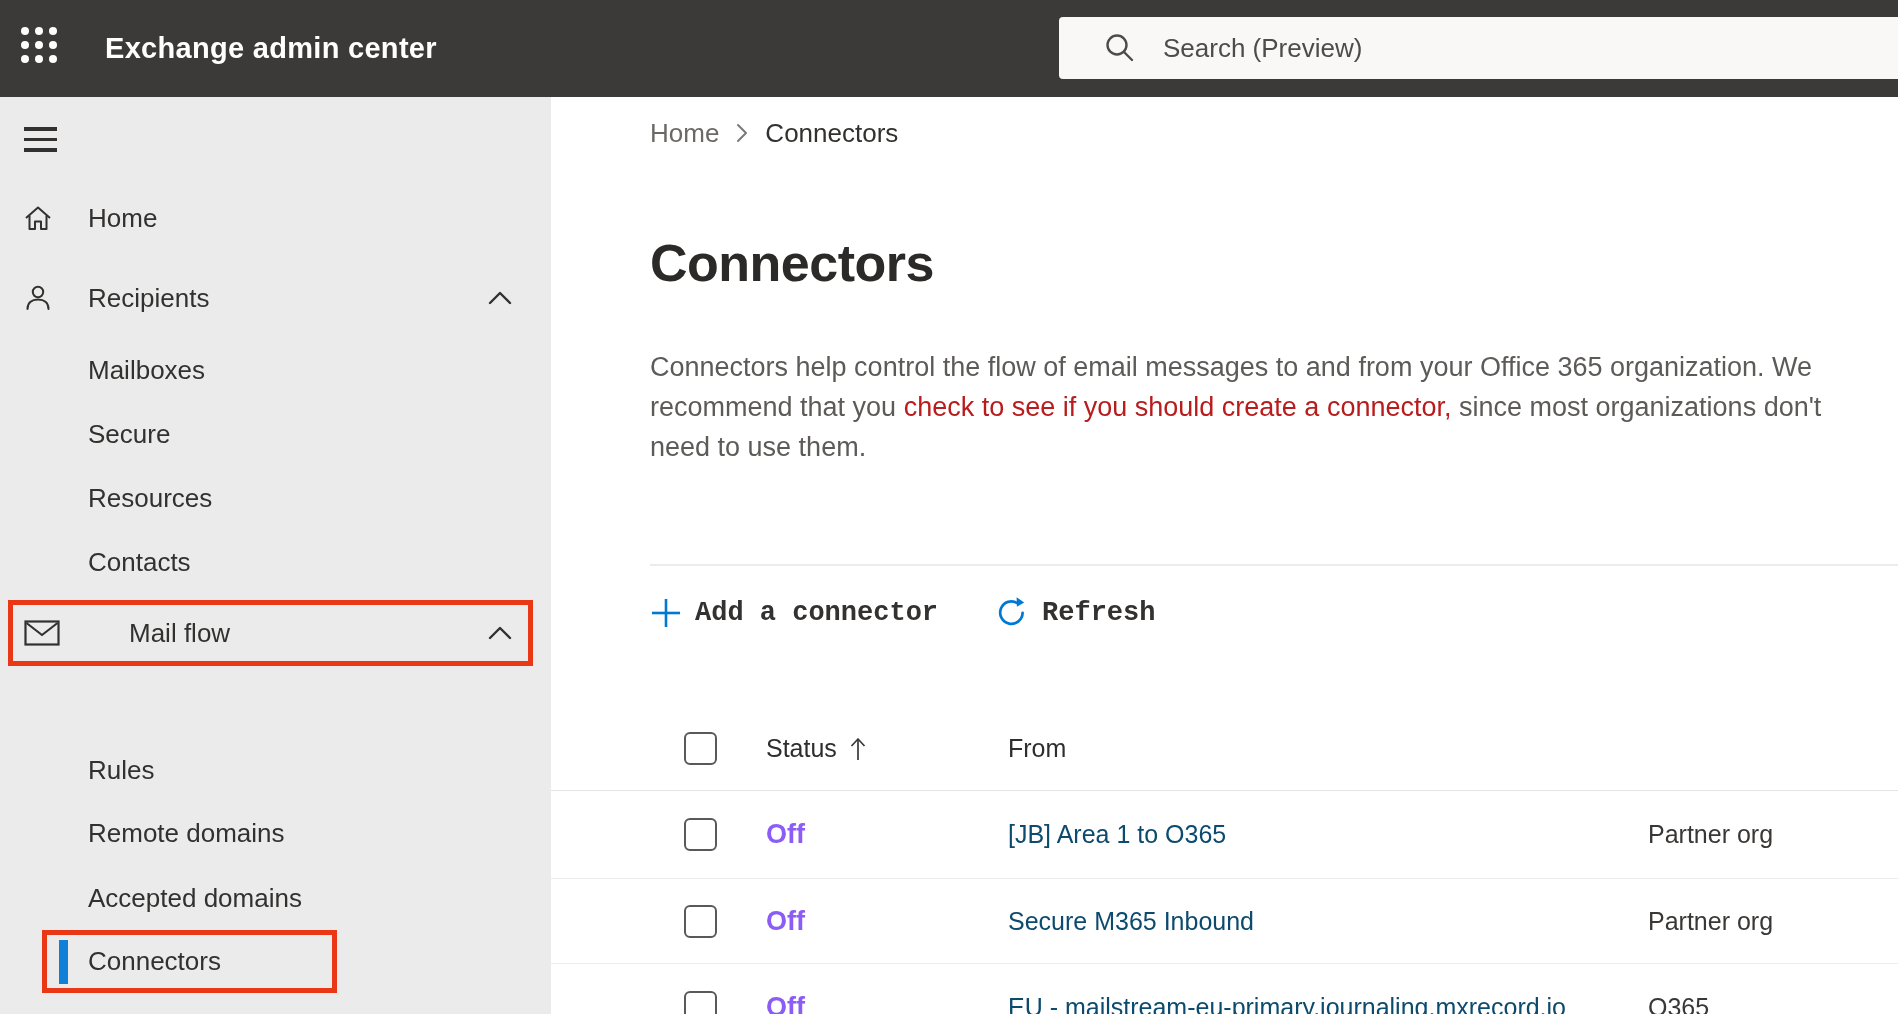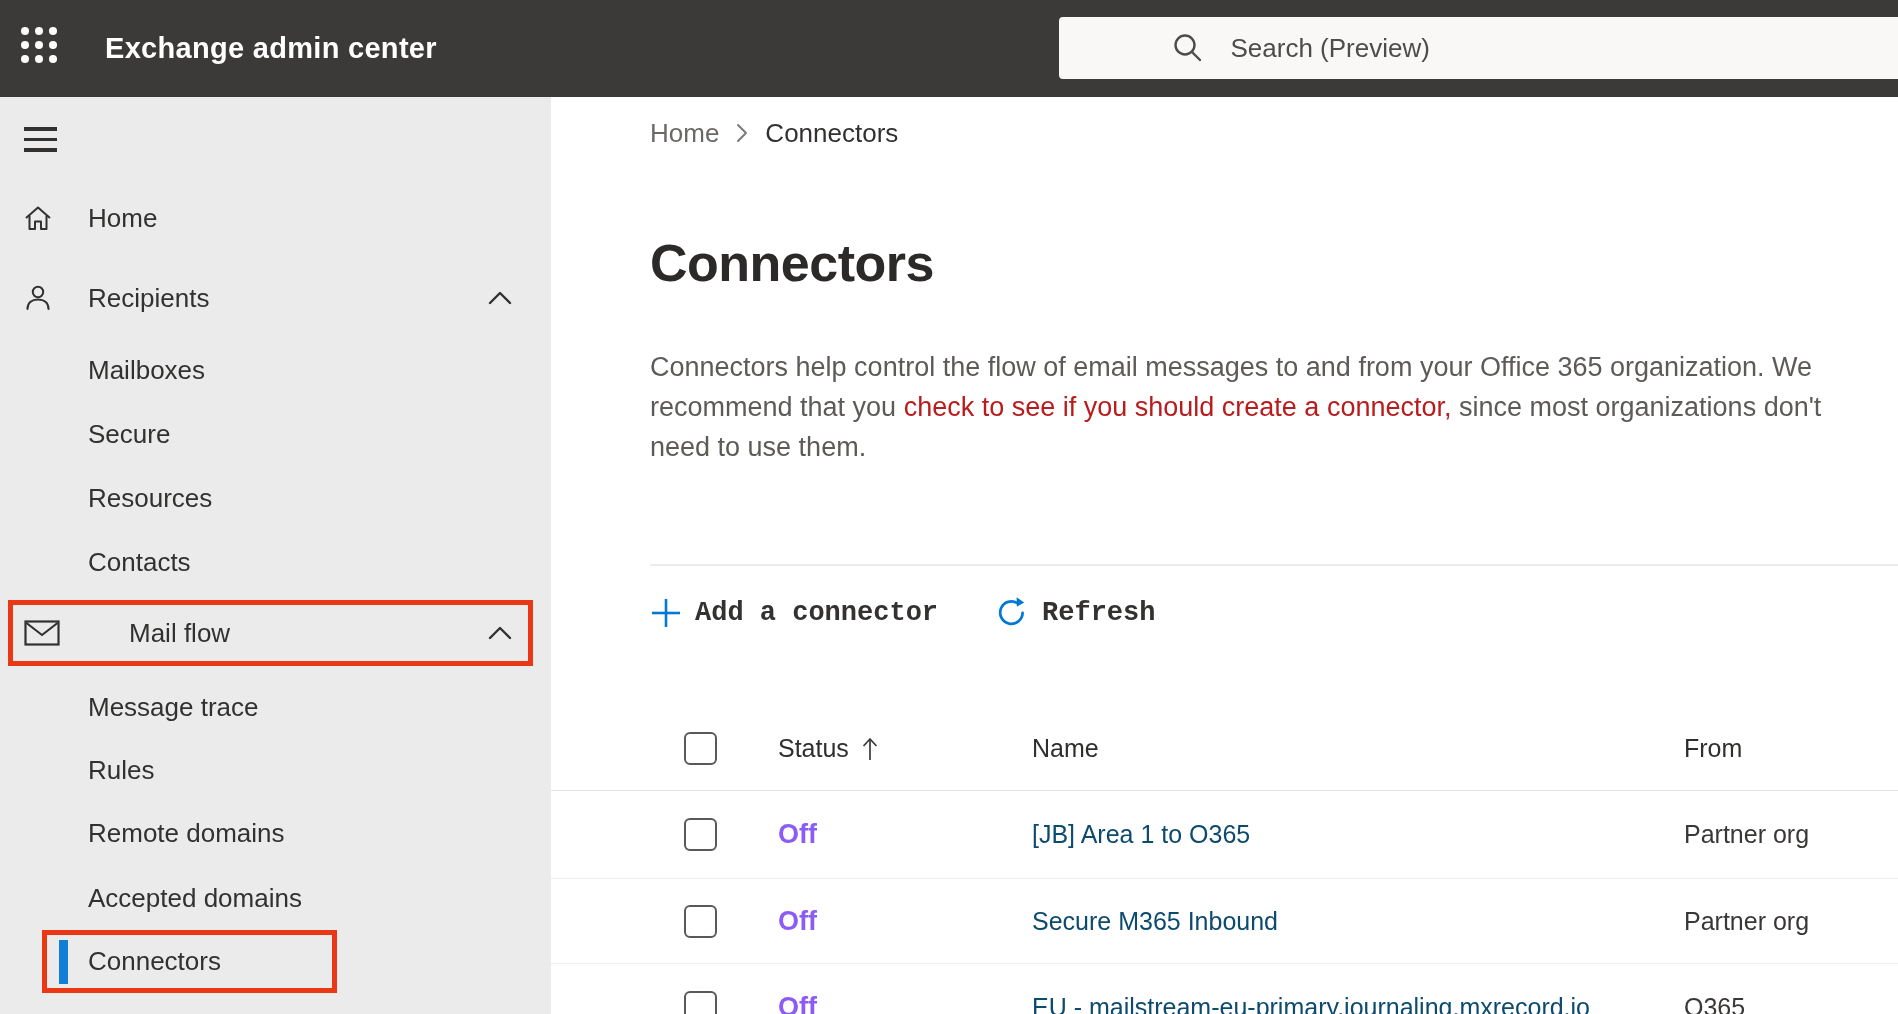--- a/index.html
+++ b/index.html
@@ -21,21 +21,21 @@
   }
   .waffle span { width: 8px; height: 8px; border-radius: 50%; background: #ffffff; }
   .topbar-title {
     position: absolute; left: 105px; top: 0; height: 97px;
     display: flex; align-items: center;
     color: #ffffff; font-size: 29px; font-weight: 600; letter-spacing: 0.3px;
   }
   .searchbox {
     position: absolute; left: 1059px; top: 17px; right: 0; height: 62px;
     background: #f9f8f7; border-radius: 4px 0 0 4px;
-    display: flex; align-items: center; justify-content: center;
+    display: flex; align-items: center;
   }
   .searchbox svg { margin-left: 44px; flex: none; }
   .searchbox input {
     border: none; outline: none; background: transparent;
     margin-left: 26px; width: 600px;
     font-family: "Liberation Sans", sans-serif;
     font-size: 26px; color: #3b3a38;
   }
   .searchbox input::placeholder { color: #4e4c4a; opacity: 1; }
 
@@ -101,21 +101,20 @@
     font-size: 27px; font-weight: 700; color: #343230;
   }
   .tb-btn svg { flex: none; }
   .tb-btn .tb-label { margin-left: 13px; }
   #btn-refresh { margin-left: 57px; }
 
   .tbl-row {
     position: absolute; left: 0; right: 0;
     display: flex; align-items: center;
     padding-left: 133px;
-    gap: 12px;
   }
   .tbl-header { top: 610px; height: 84px; border-bottom: 1px solid #e4e4e4; }
   .tbl-r1 { top: 694px; height: 87px; }
   .tbl-r2 { top: 781px; height: 85px; border-top: 1px solid #ededed; }
   .tbl-r3 { top: 866px; height: 87px; border-top: 1px solid #ededed; }
   .cbx {
     flex: none; width: 33px; height: 33px;
     border: 2.5px solid #5b5957; border-radius: 6px; background: #ffffff; cursor: pointer;
   }
   .col-status {
@@ -196,23 +195,20 @@
     <svg class="nav-icon" width="36" height="26" viewBox="0 0 36 26">
       <rect x="1.5" y="1.5" width="33" height="23" fill="none" stroke="#323130" stroke-width="2.2"></rect>
       <polyline points="2.5,3 18,15 33.5,3" fill="none" stroke="#323130" stroke-width="2.2" stroke-linejoin="round"></polyline>
     </svg>
     <span class="nav-label">Mail flow</span>
     <svg class="chev" width="28" height="16" viewBox="0 0 28 16">
       <polyline points="4,13 14,3 24,13" fill="none" stroke="#323130" stroke-width="2.4" stroke-linecap="round" stroke-linejoin="round"></polyline>
     </svg>
   </div>
 
-  <div class="nav-item" style="top:578px">
-    <span class="nav-label">Message trace</span>
-  </div>
   <div class="nav-item" style="top:641px">
     <span class="nav-label">Rules</span>
   </div>
   <div class="nav-item" style="top:704px">
     <span class="nav-label">Remote domains</span>
   </div>
   <div class="nav-item" style="top:769px">
     <span class="nav-label">Accepted domains</span>
   </div>
 
@@ -257,21 +253,20 @@
 
   <div class="tbl-row tbl-header">
     <div class="cbx"></div>
     <div class="col-status">
       <span class="hdr-text">Status</span>
       <svg width="18" height="26" viewBox="0 0 18 26">
         <line x1="9" y1="3.5" x2="9" y2="24" stroke="#3a3836" stroke-width="1.7"></line>
         <polyline points="2.5,10 9,3 15.5,10" fill="none" stroke="#3a3836" stroke-width="1.7" stroke-linejoin="round"></polyline>
       </svg>
     </div>
-    <div class="col-name hdr-text">Name</div>
     <div class="col-from hdr-text">From</div>
   </div>
 
   <div class="tbl-row tbl-r1">
     <div class="cbx"></div>
     <div class="col-status">
         <span class="status-off">Off</span>
       </div>
     <div class="col-name">[JB] Area 1 to O365</div>
     <div class="col-from">Partner org</div>

